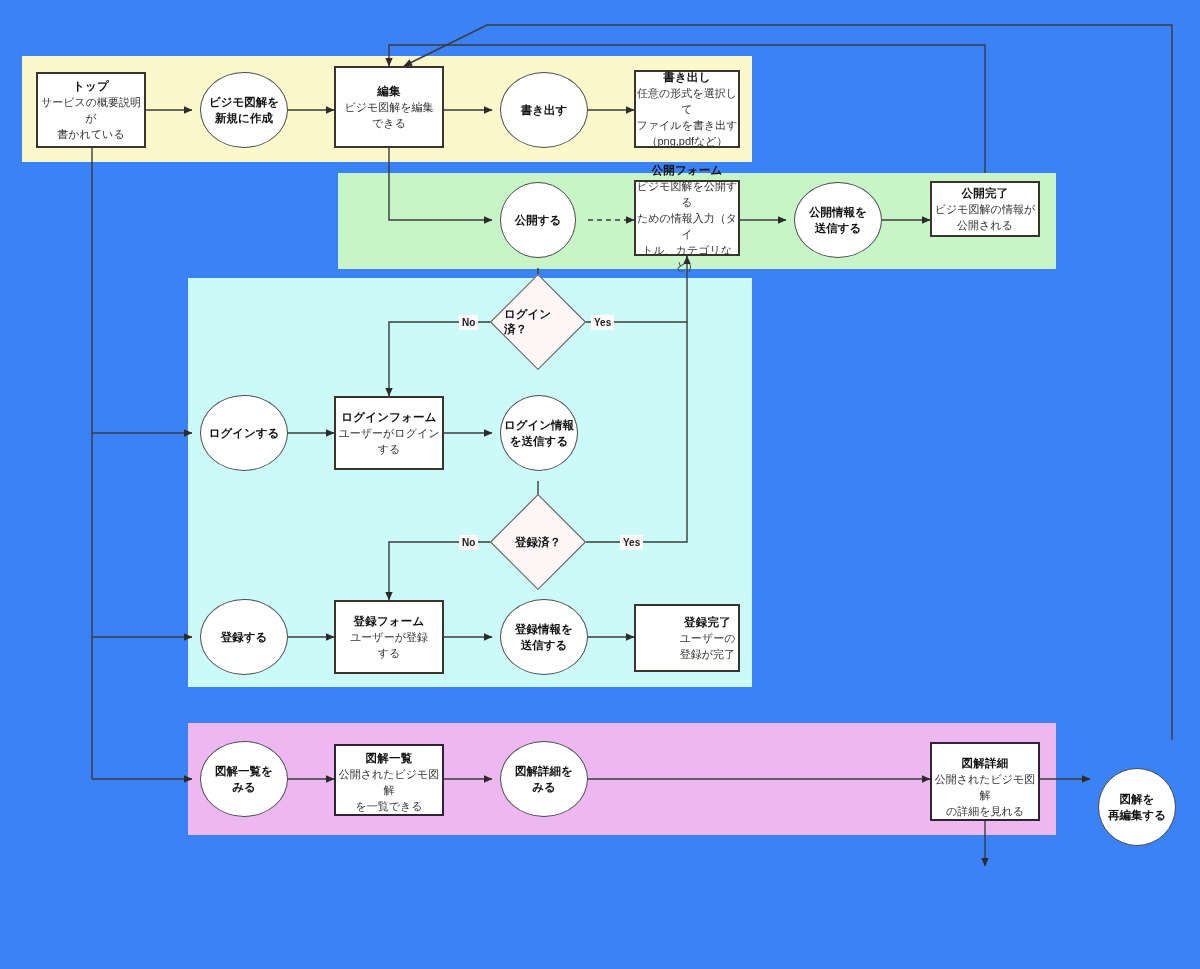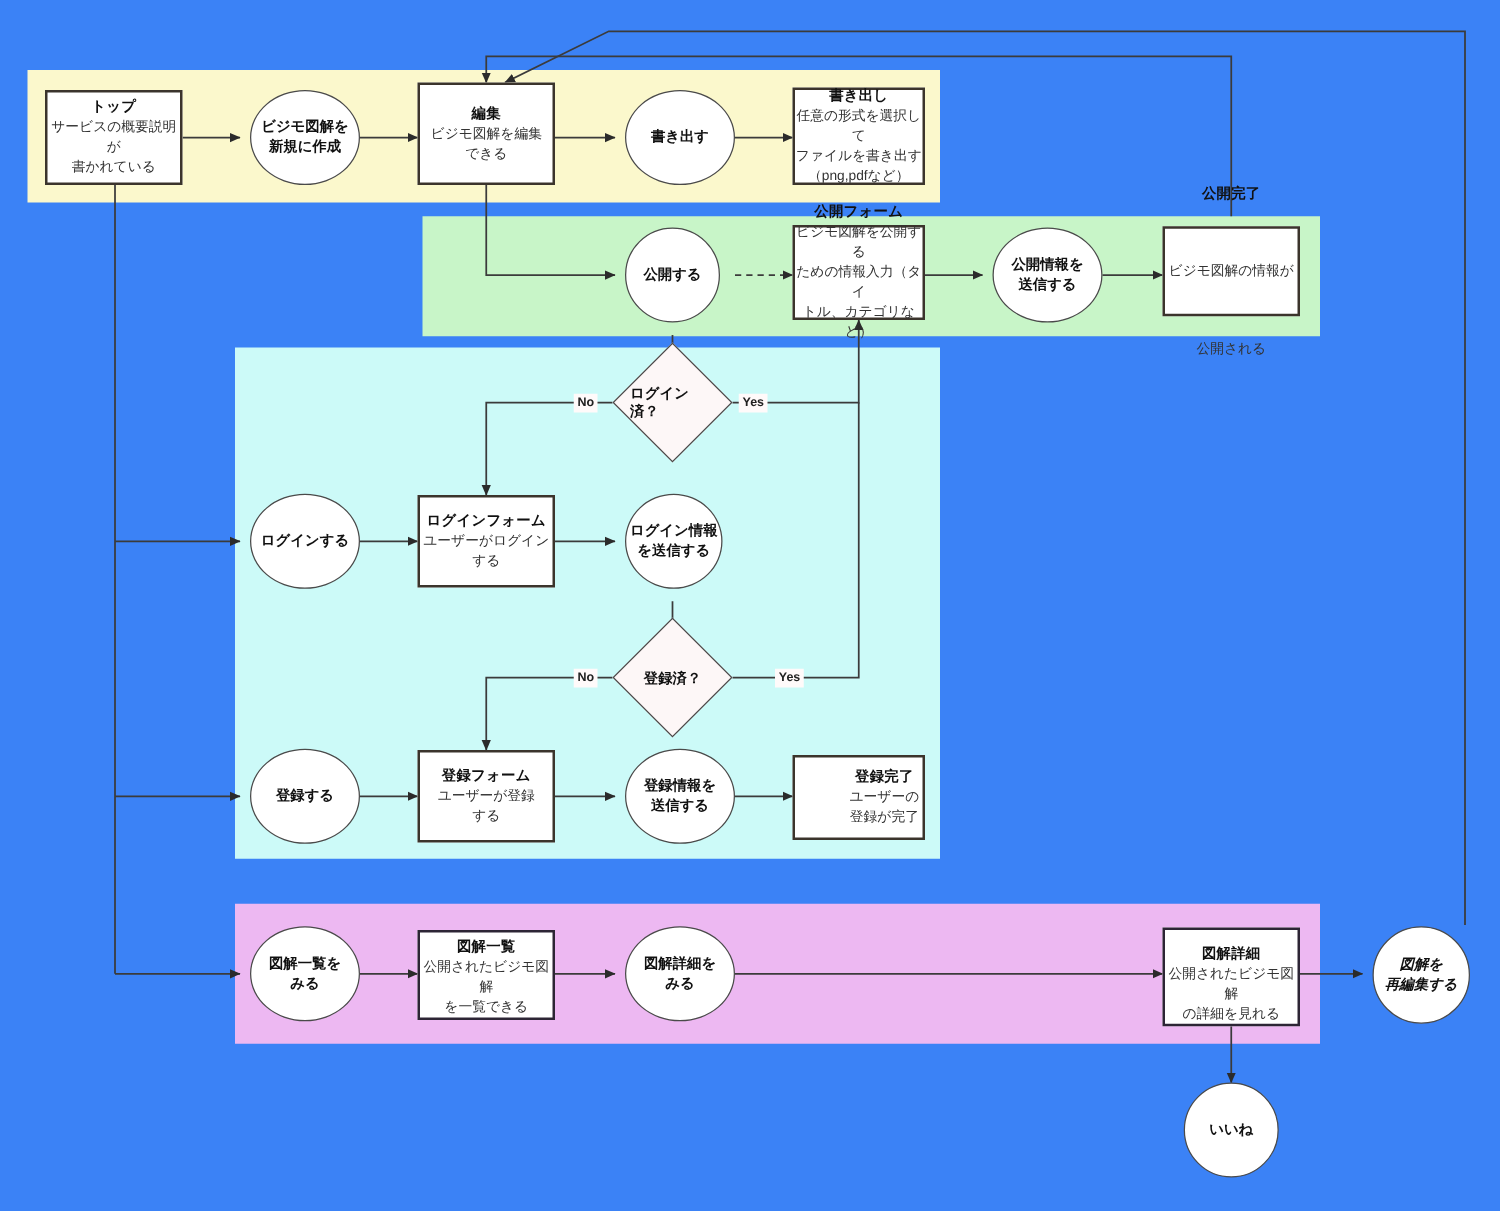--- a/index.html
+++ b/index.html
@@ -127,21 +127,21 @@
     <div class="t-desc">ビジモ図解を公開する</div>
     <div class="t-desc">ための情報入力（タイ</div>
     <div class="t-desc">トル、カテゴリなど）</div>
   </div>
 
   <div class="node circle" style="left:794px;top:182px;width:88px;height:76px;">
     <div class="t-one">公開情報を</div>
     <div class="t-one">送信する</div>
   </div>
 
-  <div class="node rect" style="left:930px;top:181px;width:110px;height:72px;gap:46px;">
+  <div class="node rect" style="left:930px;top:181px;width:110px;height:56px;">
     <div class="t-title">公開完了</div>
     <div class="t-desc">ビジモ図解の情報が</div>
     <div class="t-desc">公開される</div>
   </div>
 
   <div class="diamond-wrap" style="left:504px;top:288px;width:68px;height:68px;">
     <div class="diamond-box"></div>
     <div class="diamond-label">ログイン済？</div>
   </div>
   <div class="edge-label" style="left:459px;top:315px;">No</div>
@@ -204,22 +204,19 @@
     <div class="t-one">図解詳細を</div>
     <div class="t-one">みる</div>
   </div>
 
   <div class="node rect dark" style="left:930px;top:742px;width:110px;height:79px;">
     <div class="t-title">図解詳細</div>
     <div class="t-desc">公開されたビジモ図解</div>
     <div class="t-desc">の詳細を見れる</div>
   </div>
 
-  <div class="node circle" style="left:1098px;top:741px;width:78px;height:78px;font-style:italic;">
+  <div class="node circle" style="left:1098px;top:768px;width:78px;height:78px;">
     <div class="t-one">図解を</div>
     <div class="t-one">再編集する</div>
   </div>
 
-  <div class="node circle" style="left:947px;top:866px;width:76px;height:76px;">
-    <div class="t-one">いいね</div>
-  </div>
 
 </div>
 
 </body></html>

